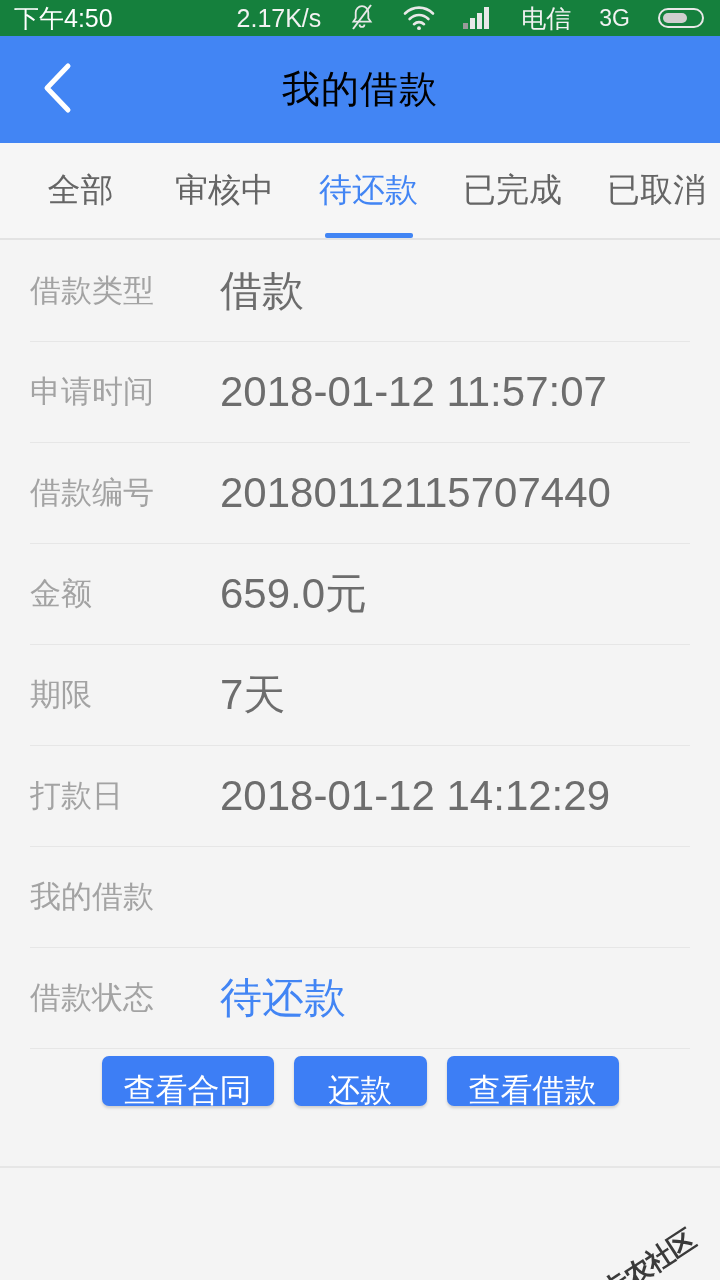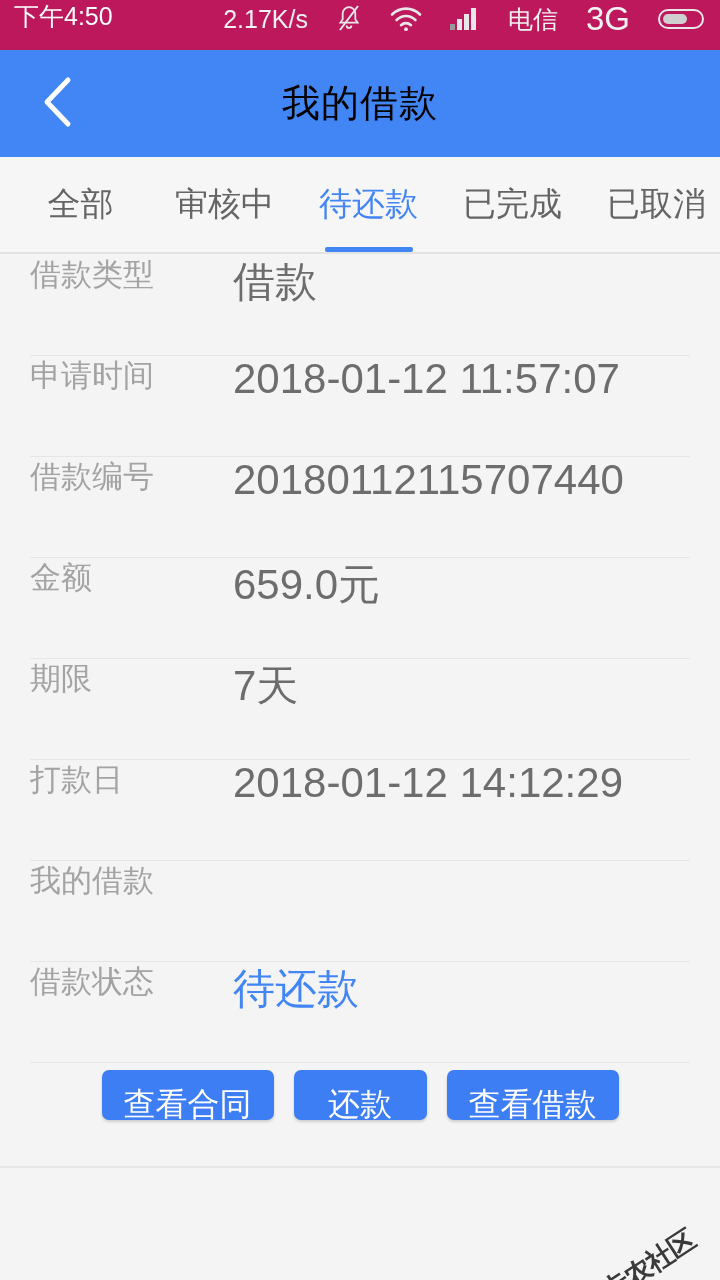--- a/index.html
+++ b/index.html
@@ -10,40 +10,40 @@
     width: 720px;
     height: 1280px;
     background: #f4f4f4;
     font-family: "Liberation Sans", "DejaVu Sans", sans-serif;
     overflow: hidden;
     position: relative;
   }
 
   
   .status-bar {
-    height: 50px;
-    background: #be185d;
+    height: 36px;
+    background: #15803d;
     color: #ffffff;
     display: flex;
-    align-items: flex-start;
+    align-items: center;
     padding: 0 14px;
     box-sizing: border-box;
     font-size: 25px;
   }
   .status-left { flex: 0 0 auto; letter-spacing: 0px; }
   .status-spacer { flex: 1 1 auto; }
   .status-right {
     flex: 0 0 auto;
     display: flex;
     align-items: center;
     gap: 28px;
   }
   .net-speed { font-size: 25px; color: #f2f2f2; }
   .carrier { font-size: 25px; color: #f2f2f2; }
-  .gen { font-size: 33px; color: #f2f2f2; }
+  .gen { font-size: 23px; color: #f2f2f2; }
   .icon-svg { display: block; }
 
   
   .header {
     height: 107px;
     background: #4285f4;
     position: relative;
     display: flex;
     align-items: center;
   }
@@ -98,24 +98,24 @@
   }
   .tab.active .tab-underline { display: block; }
 
   
   .detail-card {
     background: #f4f4f4;
   }
   .detail-row {
     height: 101px;
     display: flex;
+    align-items: center;
     padding: 0 30px;
     box-sizing: border-box;
     position: relative;
-    gap: 13px;
   }
   .detail-row + .detail-row::before {
     content: "";
     position: absolute;
     left: 30px;
     right: 30px;
     top: 0;
     height: 1px;
     background: #e6e6e6;
   }

